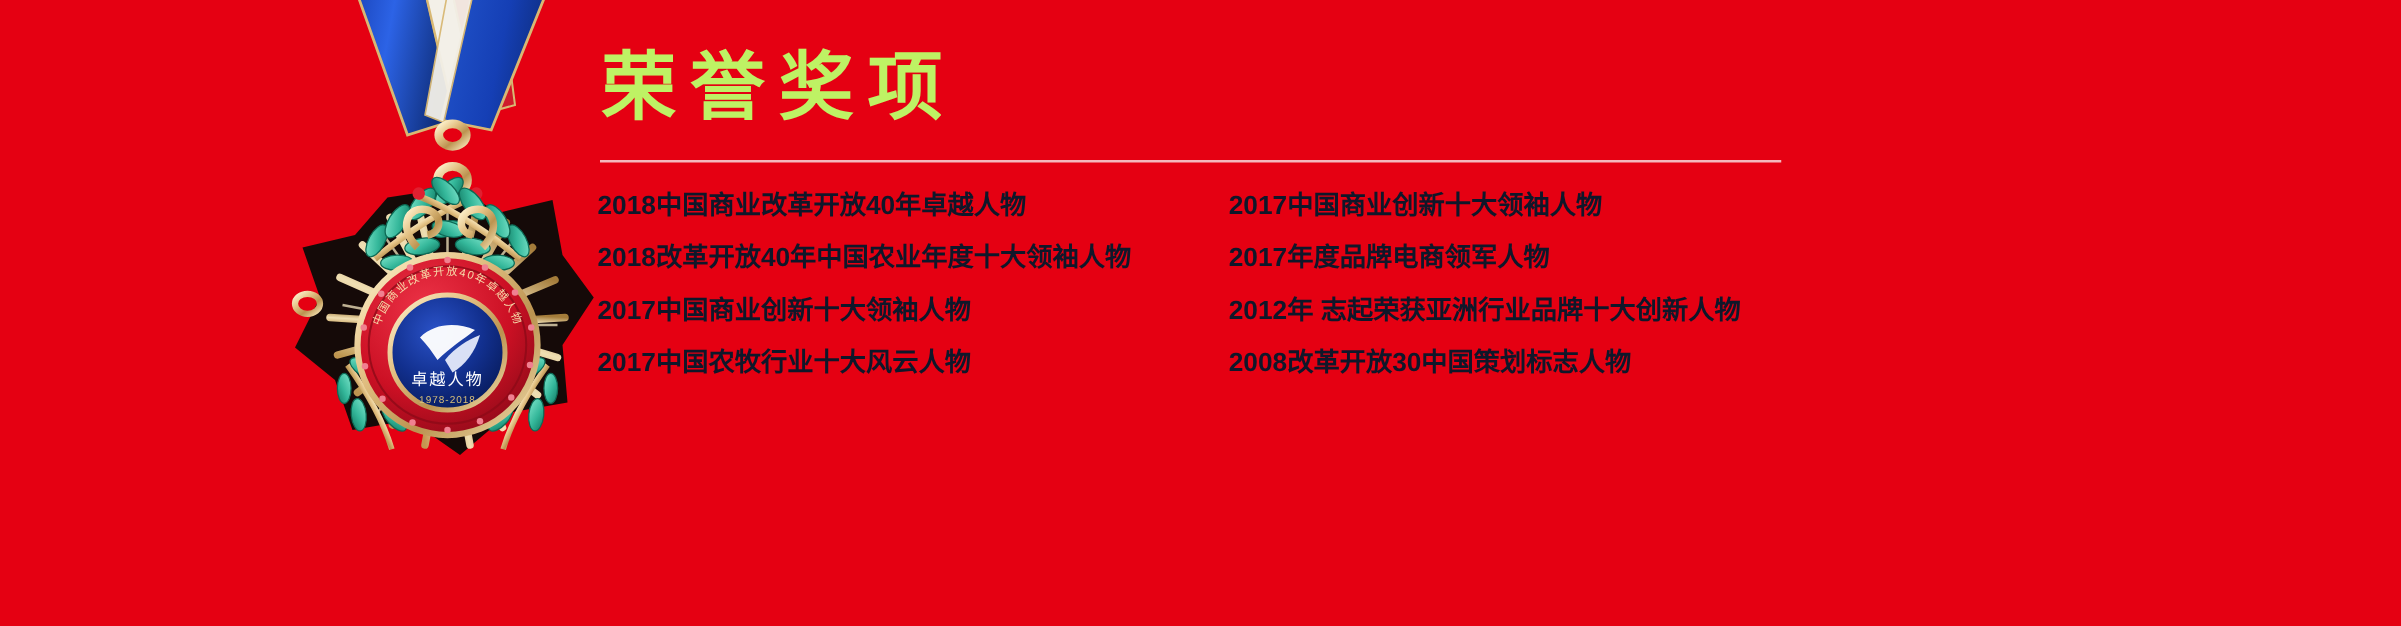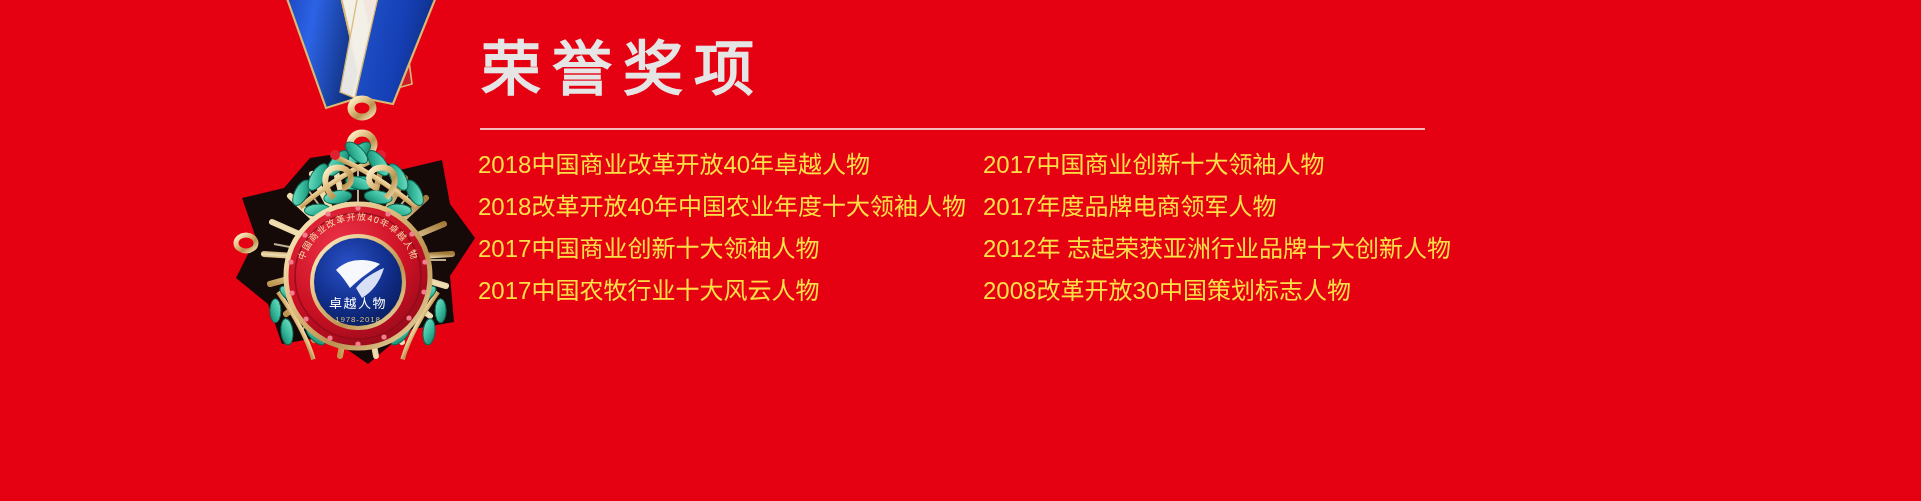--- a/index.html
+++ b/index.html
@@ -30,21 +30,21 @@
   #medal-art svg { display: block; width: 100%; height: 100%; }
 
   
   #content {
     position: absolute;
     left: 478px;
     top: 38px;
     width: 1400px;
   }
   #page-title {
-    color: #e5e5e5;
+    color: #bef264;
     font-size: 60px;
     font-weight: bold;
     letter-spacing: 11px;
     line-height: 1.08;
     margin: 0;
     padding: 0 0 0 3px;
     white-space: nowrap;
   }
   #title-rule {
     width: 945px;
@@ -58,25 +58,25 @@
     margin-top: 14px;
   }
   .award-col {
     list-style: none;
     margin: 0;
     padding: 0;
   }
   .award-col.left { width: 505px; }
   .award-col.right { width: 700px; }
   .award-item {
-    color: #fde047;
-    font-size: 24px;
+    color: #0f172a;
+    font-size: 21px;
     line-height: 42px;
     white-space: nowrap;
-    font-weight: normal;
+    font-weight: bold;
   }
 </style>
 </head>
 <body>
 
 <div id="banner">
 
   <div id="medal-art">
     <svg viewBox="0 0 330 420" xmlns="http://www.w3.org/2000/svg" aria-hidden="true">
       <defs>

